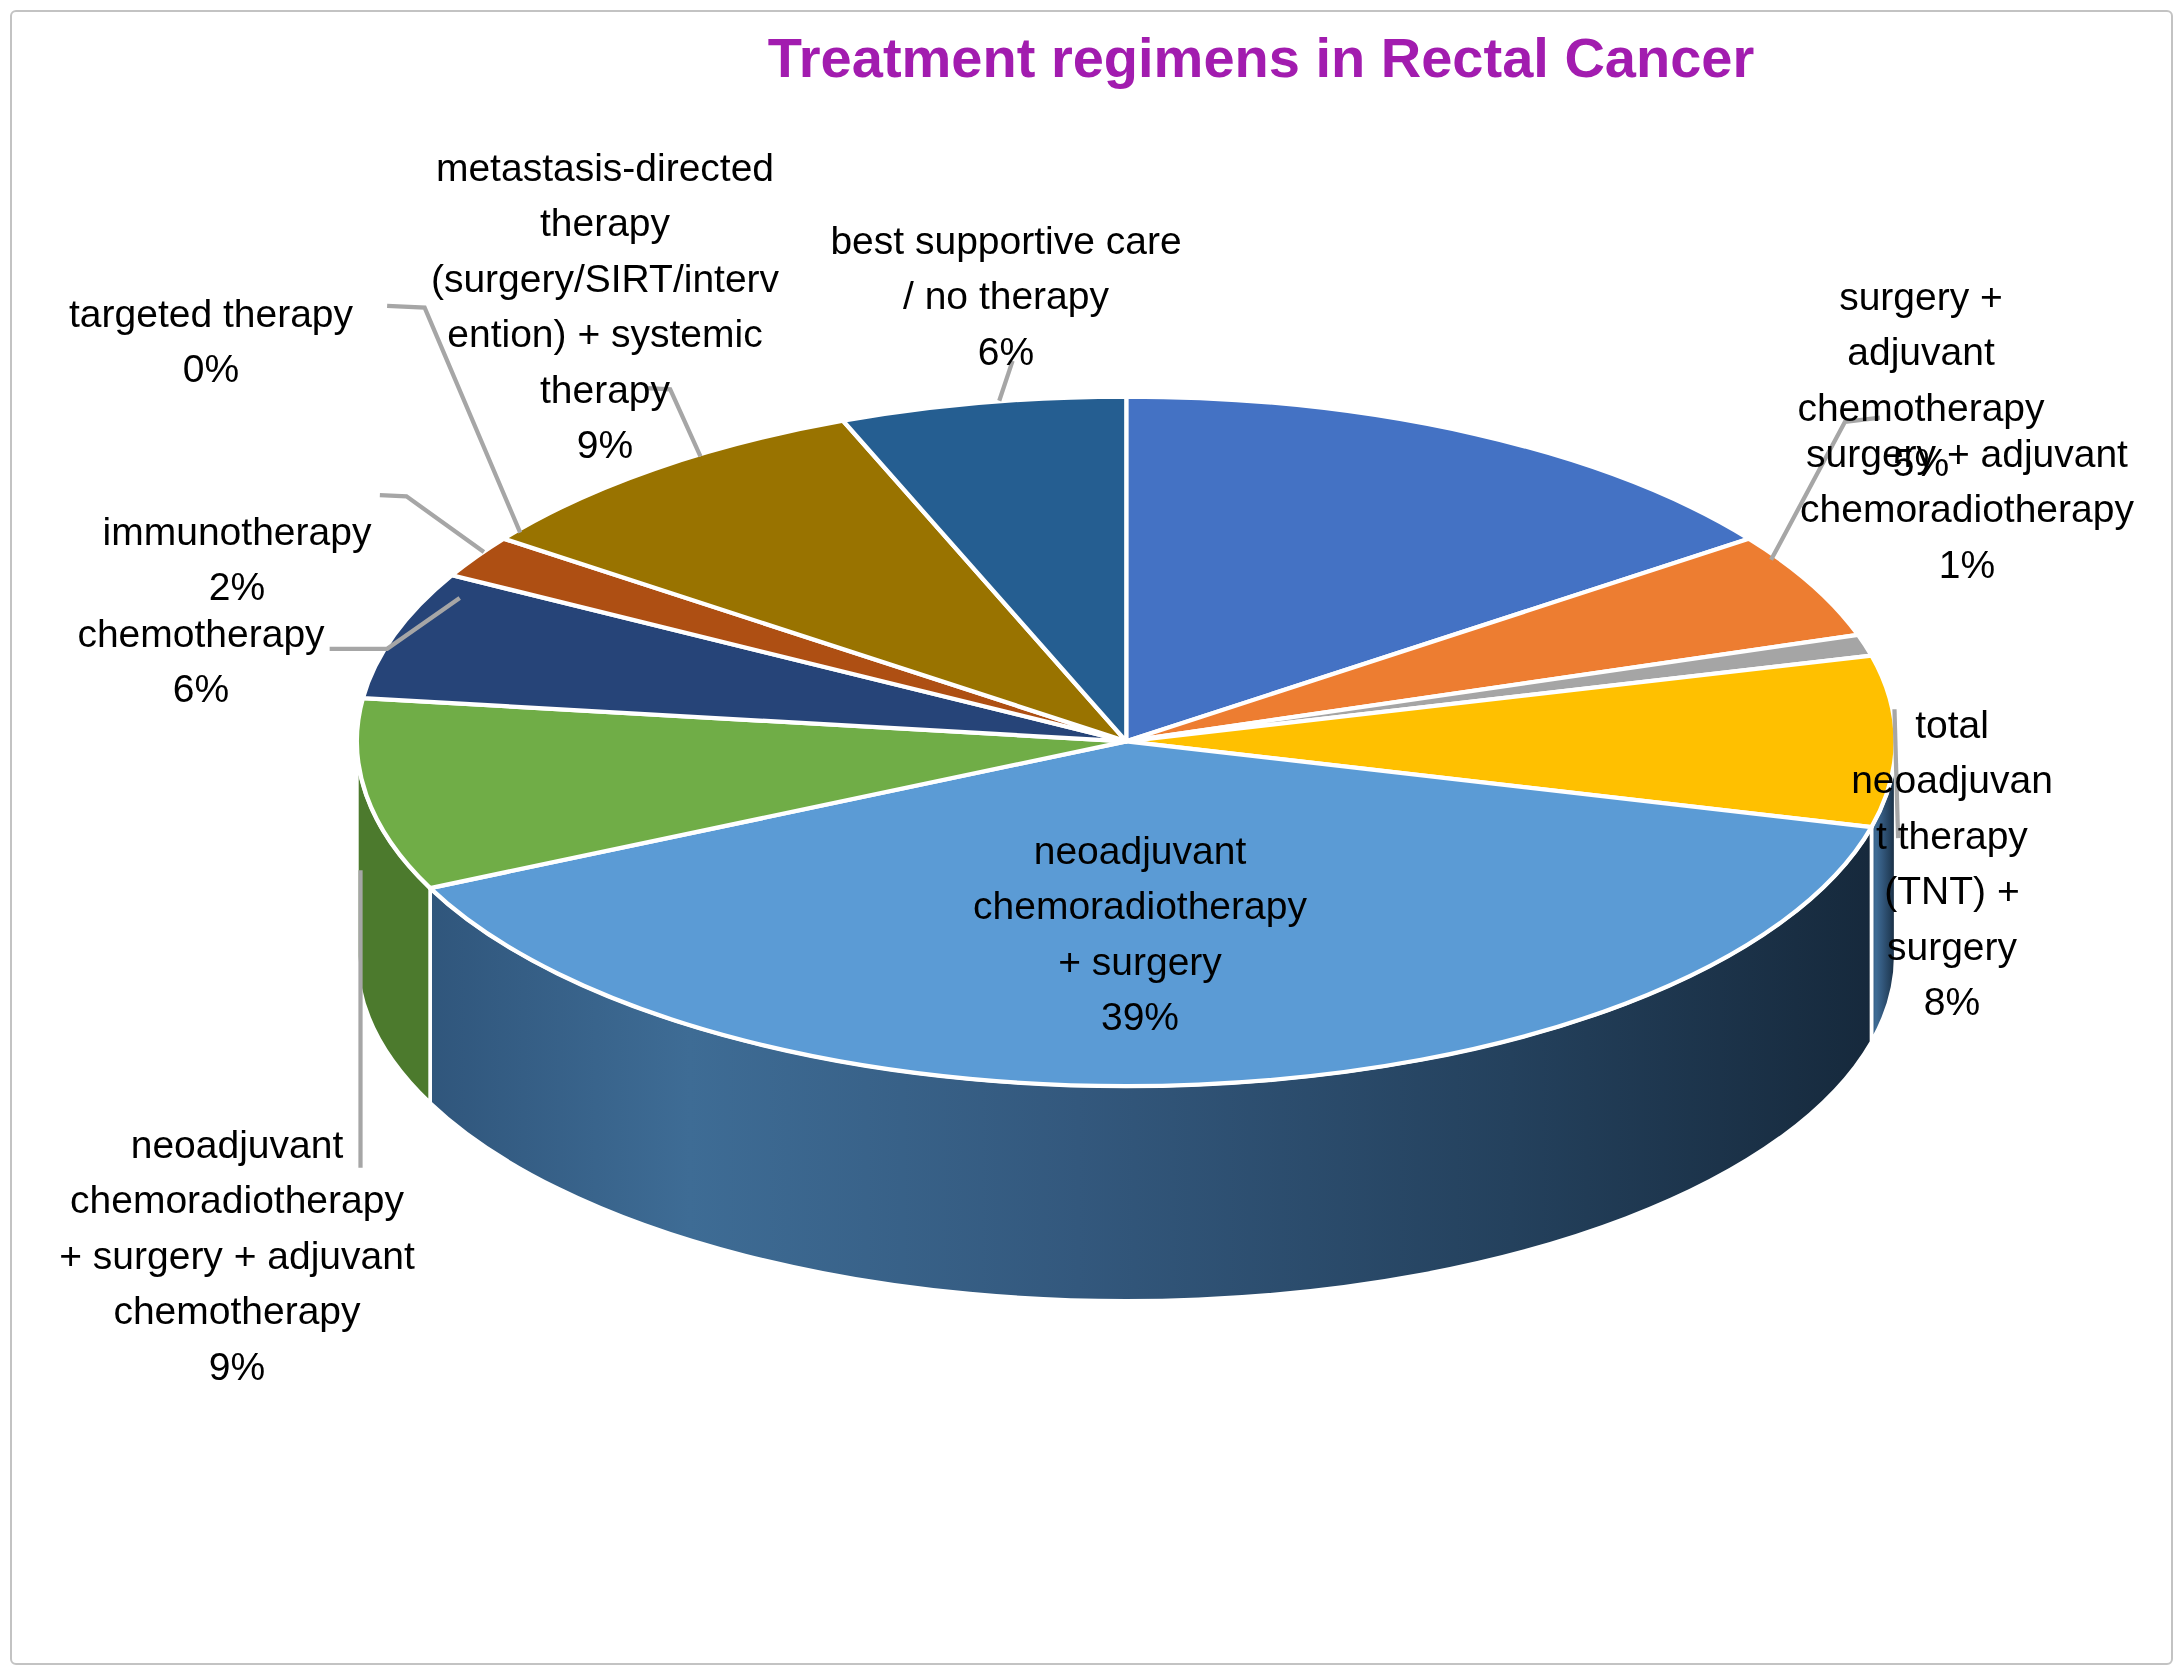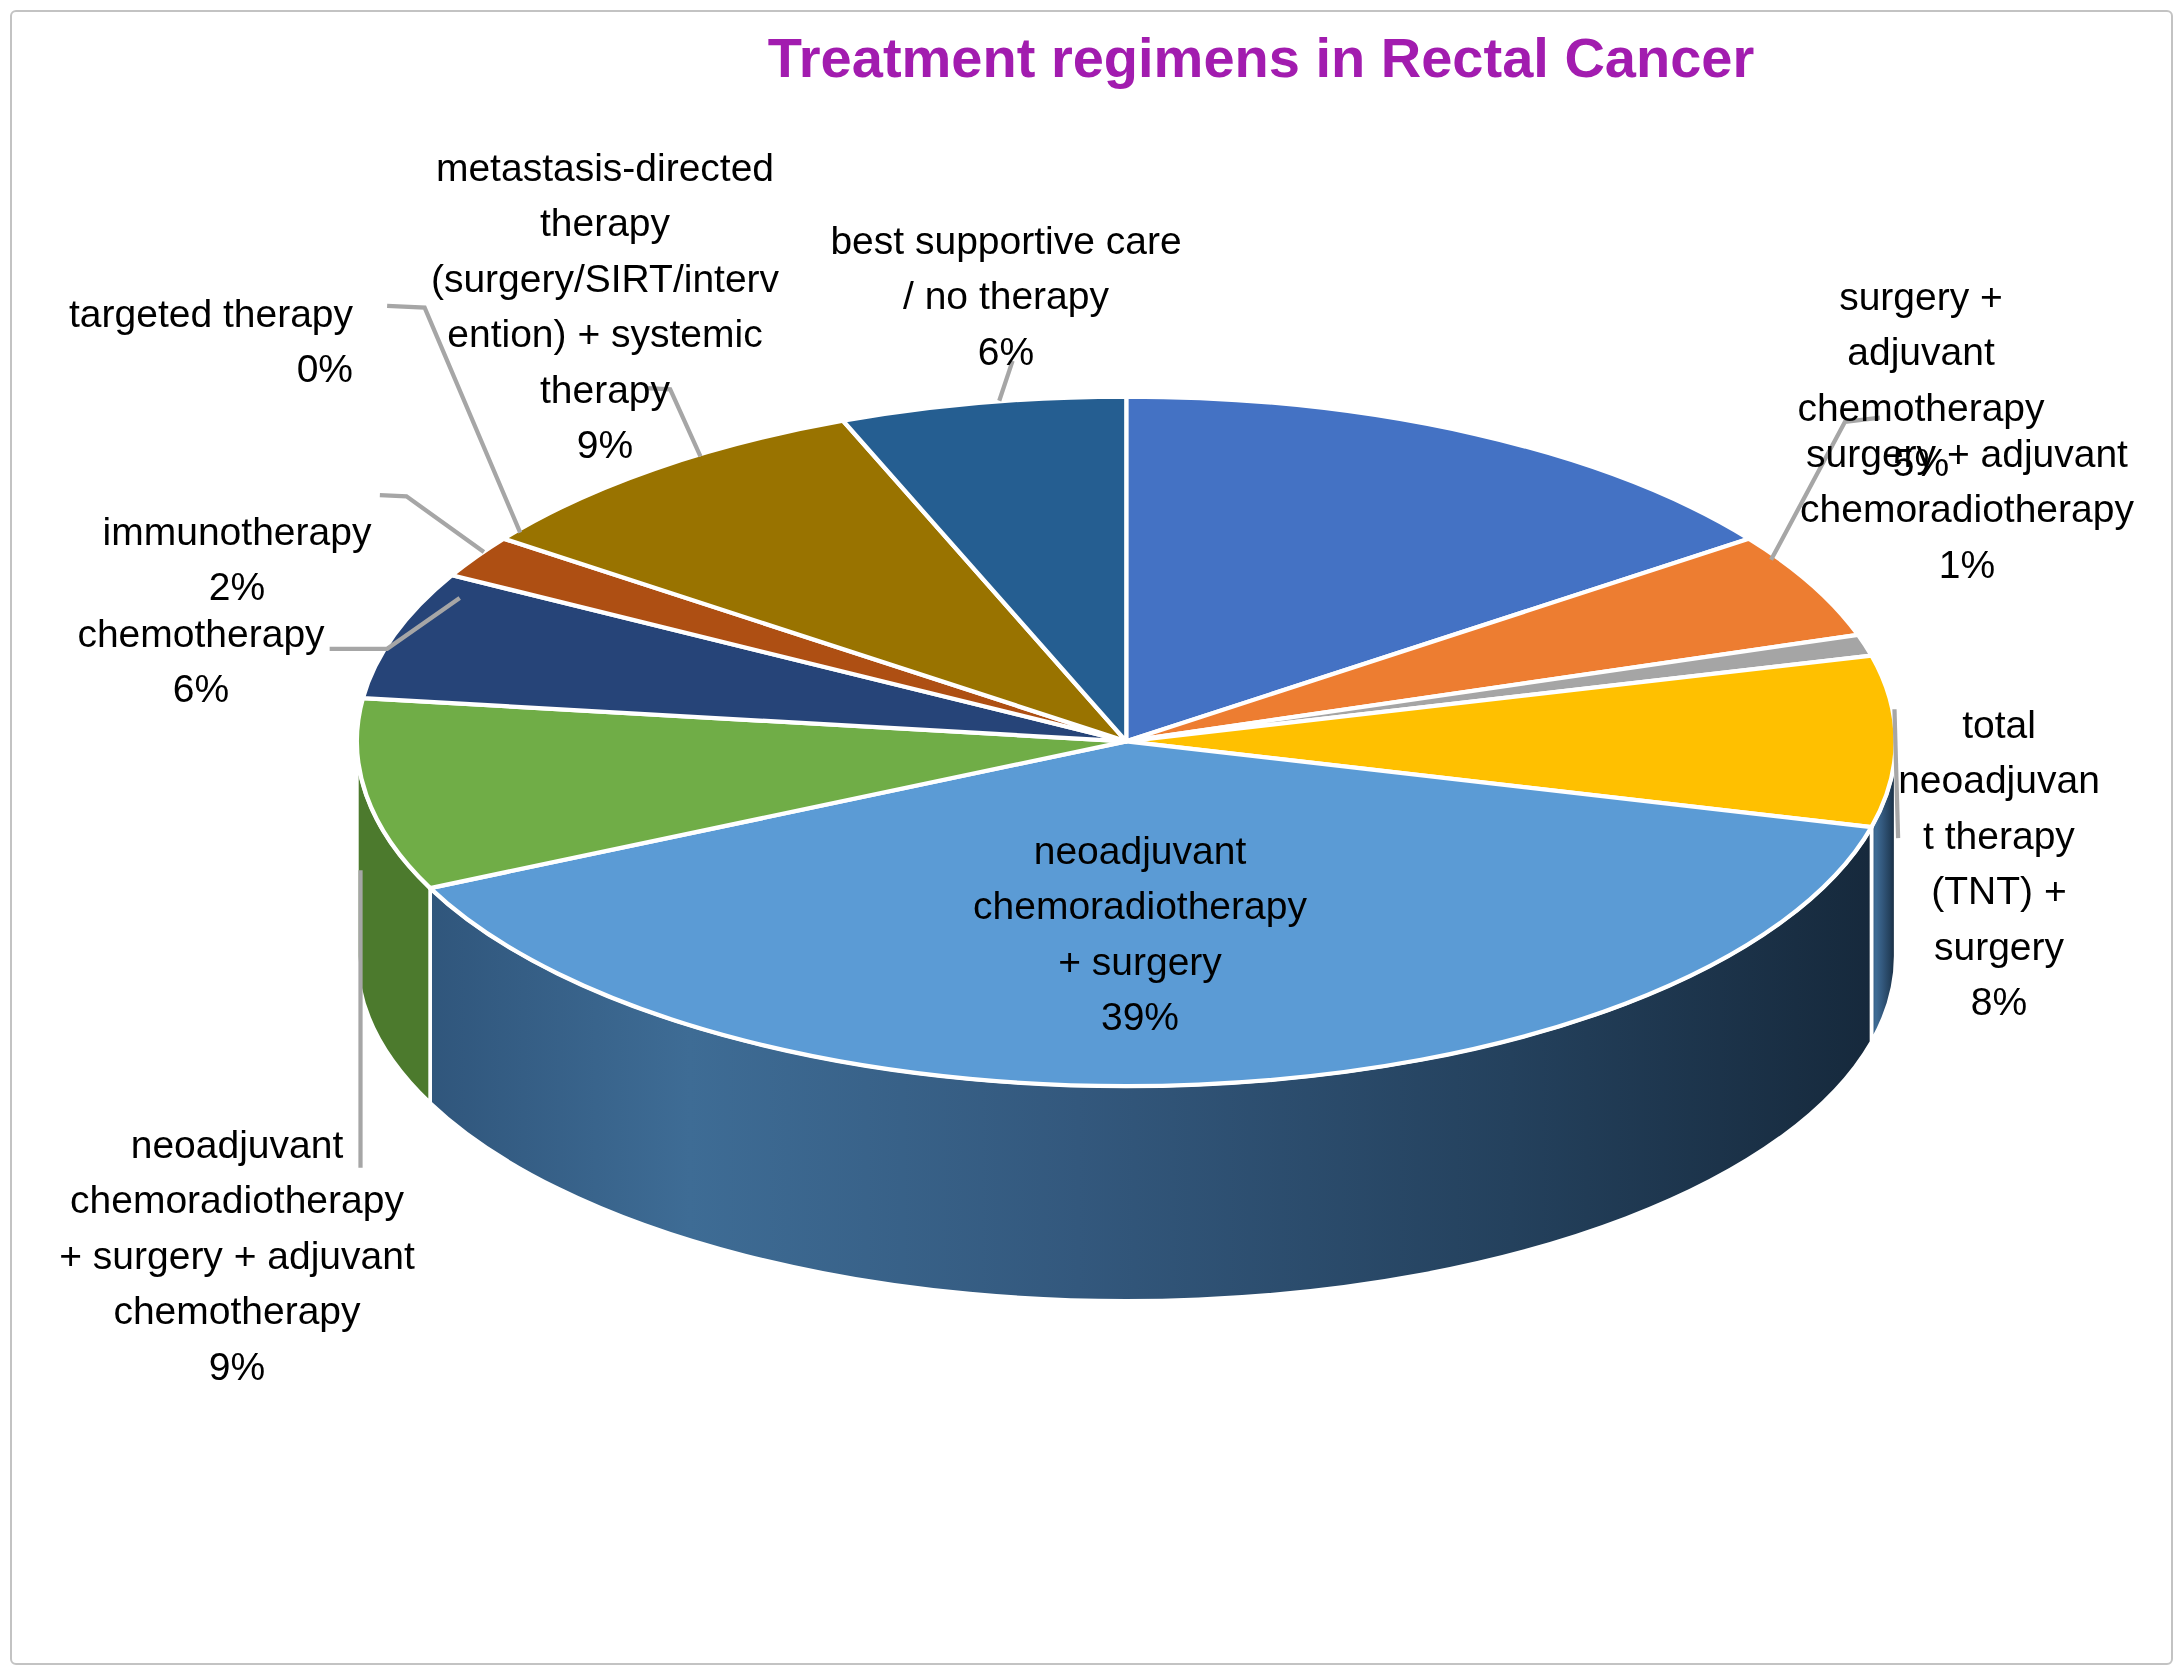--- a/index.html
+++ b/index.html
@@ -14,28 +14,28 @@
     position:absolute; top:25.4px; left:1261px; transform:translateX(-50%);
     font-size:56px; font-weight:bold; color:#a21caf; white-space:nowrap;
   }
   .lbl{
     position:absolute; transform:translateX(-50%);
     font-size:39px; font-weight:normal; color:#000;
     line-height:1.42; text-align:center; white-space:pre-line;
   }
   
   #lbl-metastasis     {left:605px; top:140px;}
-  #lbl-targeted       {left:211px;  top:286px;text-align:right;}
+  #lbl-targeted       {left:211px;  top:286px;}
   #lbl-immunotherapy  {left:237px;  top:484px;margin-top:20px;}
   #lbl-chemotherapy   {left:201px;  top:606px;}
   #lbl-bsc            {left:1006px; top:213px;}
   #lbl-surgery-only   {left:1366px; top:485px;}
   #lbl-adj-chemo      {left:1921px; top:269px;}
   #lbl-adj-crt        {left:1967px; top:426px;}
-  #lbl-tnt            {left:1999px; top:697px;}
+  #lbl-tnt            {left:1952px; top:697px;}
   #lbl-ncrt-surgery   {left:1140px; top:823px;}
   #lbl-ncrt-adj       {left:237px;  top:1117px;}
 </style>
 </head>
 <body>
 
 <div class="frame"></div>
 
 <div class="stage">
 

